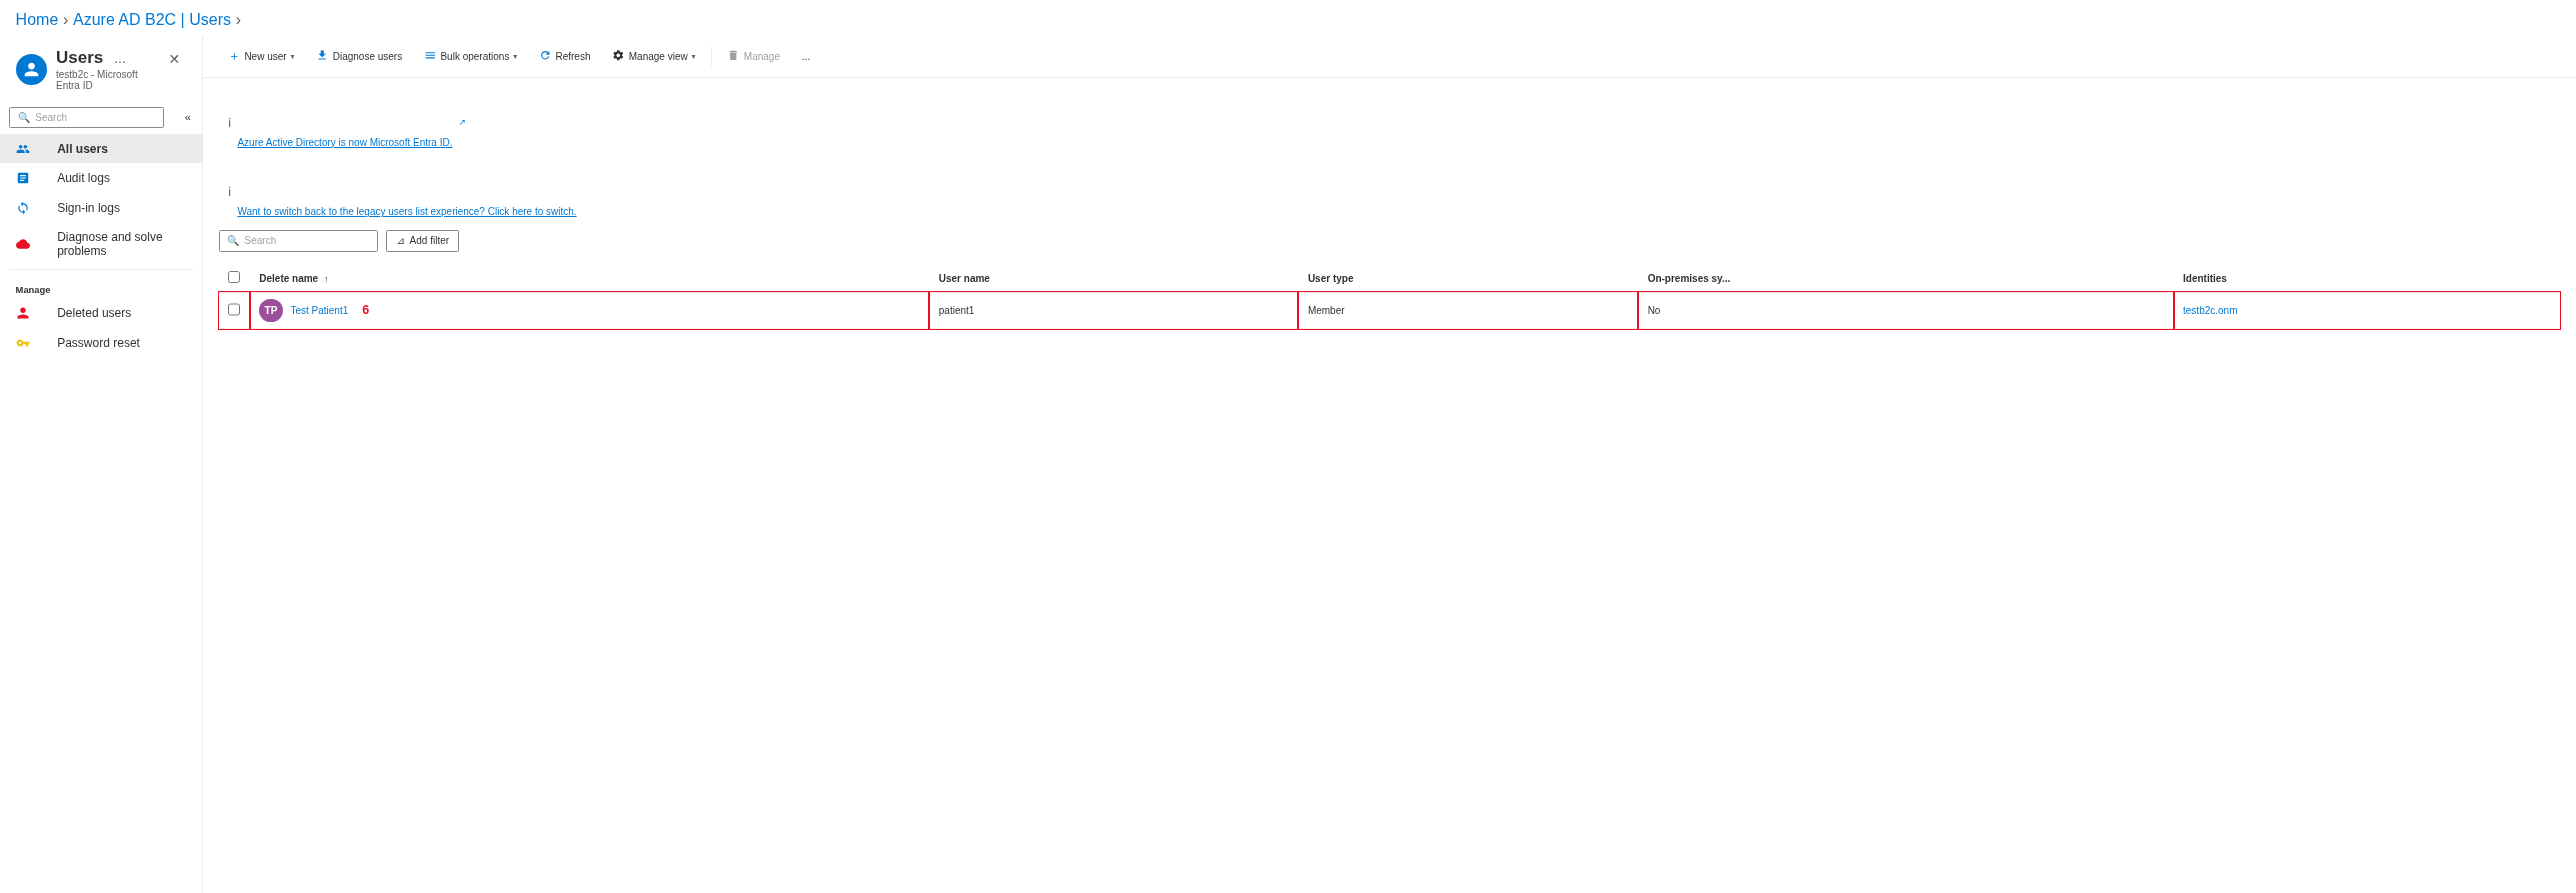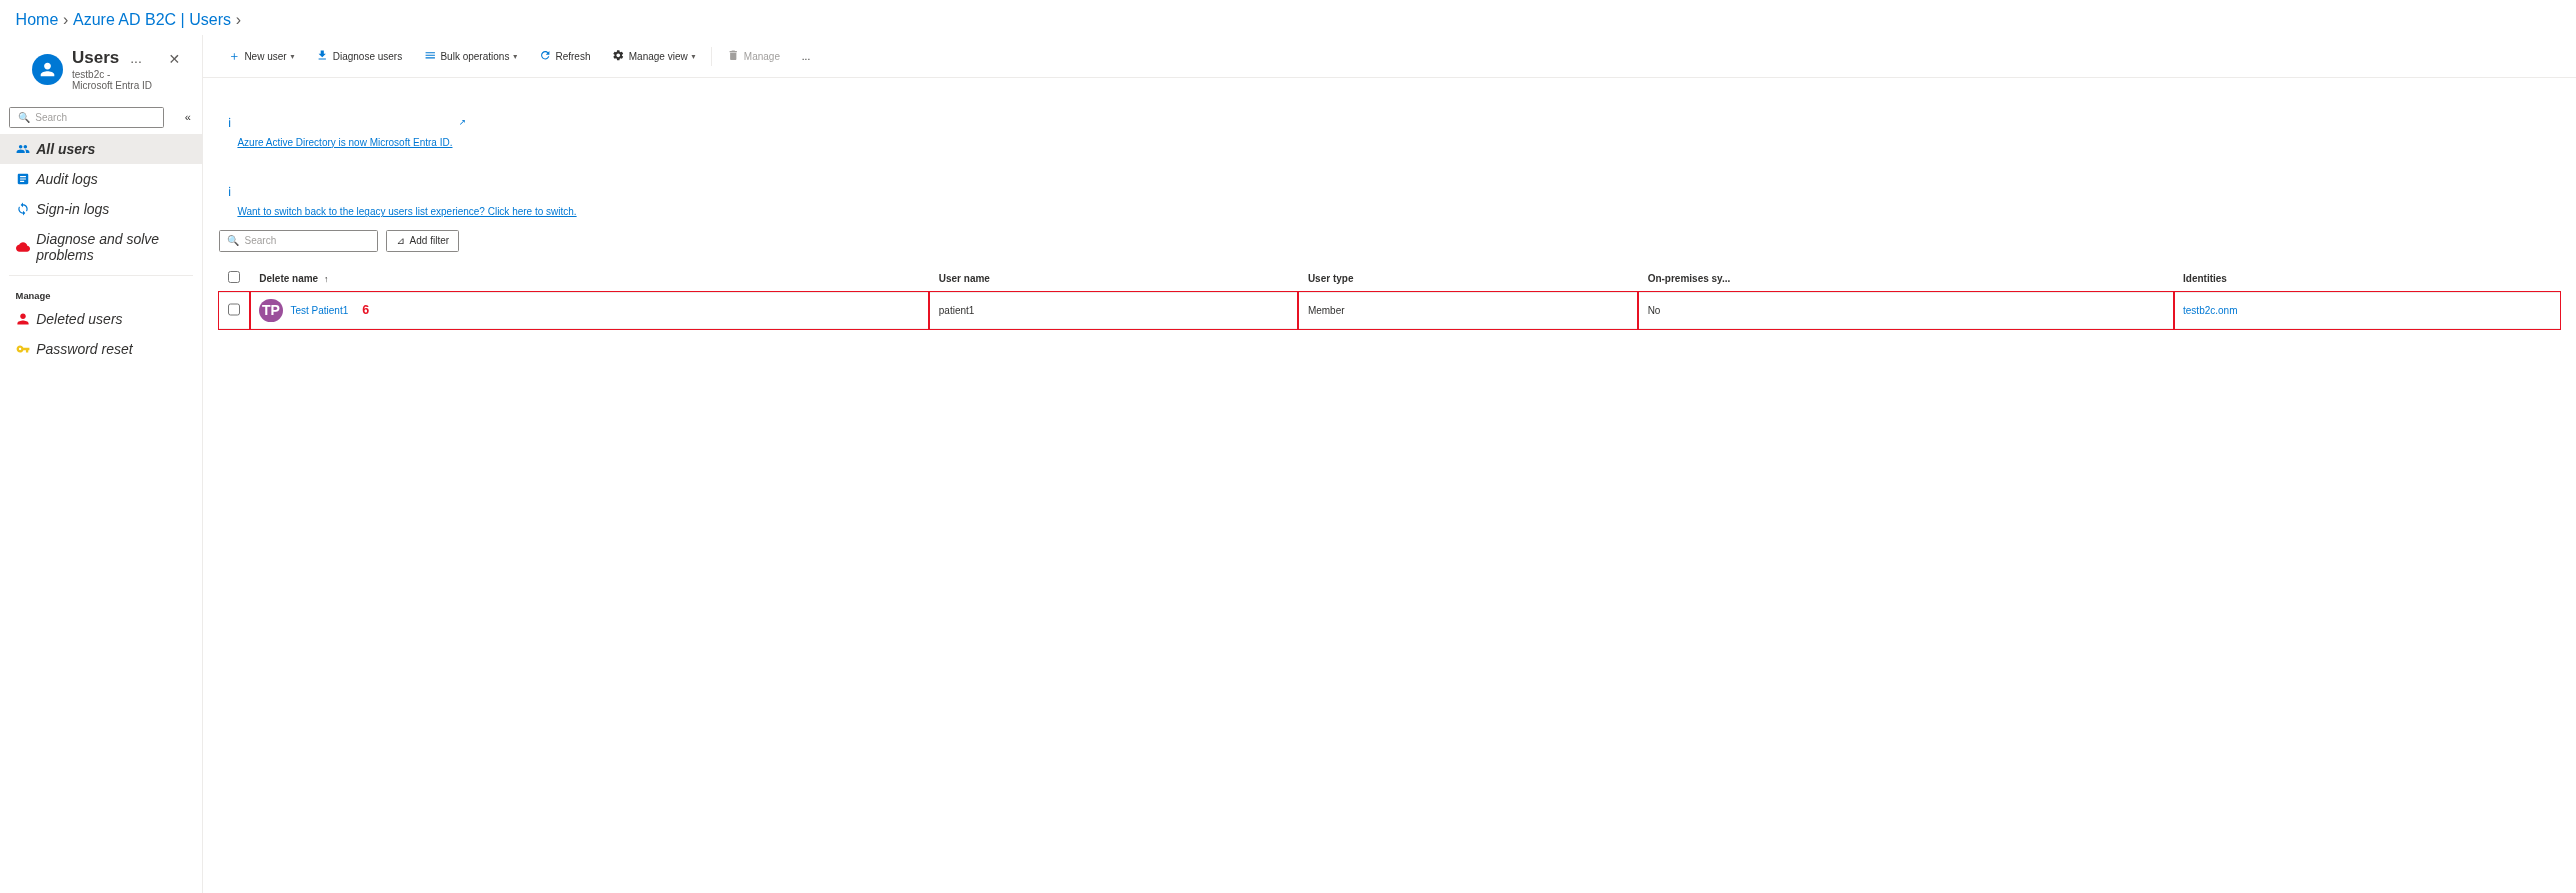--- a/index.html
+++ b/index.html
@@ -9,37 +9,37 @@
     .breadcrumb { display: flex; align-items: center; gap: 4.7px; padding: 11px 15.6px 6.2px 15.6px; font-size: 16px; color: #0078d4; }
     .breadcrumb span { color: #605e5c; }
     .breadcrumb a { color: #0078d4; text-decoration: none; cursor: pointer; }
 
     
     .main-layout { display: flex; flex: 1; overflow: hidden; }
 
     
     .sidebar { width: 203px; border-right: 0.8px solid #edebe9; display: flex; flex-direction: column; overflow-y: auto; background: #fff; flex-shrink: 0; }
 
-    .sidebar-header { display: flex; align-items: center; gap: 9.4px; padding: 12.5px 15.6px 9.4px 15.6px; margin-left: 16px; }
+    .sidebar-header { display: flex; align-items: center; gap: 9.4px; padding: 12.5px 15.6px 9.4px 15.6px; }
     .sidebar-avatar { width: 31px; height: 31px; background: #0078d4; border-radius: 50%; display: flex; align-items: center; justify-content: center; color: #fff; font-size: 14px; flex-shrink: 0; }
     .sidebar-title-area { flex: 1; }
     .sidebar-title { font-size: 17px; font-weight: 600; color: #323130; display: flex; align-items: center; gap: 6.2px; }
     .sidebar-subtitle { font-size: 10px; color: #605e5c; margin-top: 1.6px; }
     .dots-btn { color: #605e5c; cursor: pointer; font-size: 14px; background: none; border: none; padding: 1.6px 4.7px; }
     .close-btn { margin-left: auto; color: #605e5c; cursor: pointer; font-size: 14px; background: none; border: none; padding: 3.1px 6.2px; align-self: flex-start; }
 
     .sidebar-search { padding: 6.2px 9.4px; }
     .sidebar-search-box { display: flex; align-items: center; border: 0.8px solid #8a8886; border-radius: 1.6px; padding: 3.9px 7.8px; gap: 4.7px; background: #fff; cursor: text; }
     .sidebar-search-box input { border: none; outline: none; font-size: 10px; width: 100%; color: #323130; }
     .sidebar-search-box input::placeholder { color: #a19f9d; }
 
     .collapse-btn { width: 22px; height: 22px; display: flex; align-items: center; justify-content: center; cursor: pointer; color: #323130; margin: 0 3.1px; flex-shrink: 0; }
 
     .sidebar-nav { flex: 1; }
-    .nav-item { display: flex; align-items: center; gap: 5px; padding: 7px 15.6px; cursor: pointer; font-size: 14px; color: #323130; text-decoration: none; font-style: italic; }
+    .nav-item { display: flex; align-items: center; gap: 26px; padding: 7px 15.6px; cursor: pointer; font-size: 12px; color: #323130; text-decoration: none; }
     .nav-item.active { background: #edebe9; font-weight: 600; }
     .nav-item .nav-icon { width: 15.6px; height: 15.6px; display: flex; align-items: center; justify-content: center; flex-shrink: 0; }
 
     .nav-section-label { font-size: 9.4px; font-weight: 600; color: #323130; padding: 9.4px 15.6px 3.1px 15.6px; }
     .nav-divider { border: none; border-top: 0.8px solid #edebe9; margin: 4.7px 9.4px; }
 
     
     .content { flex: 1; display: flex; flex-direction: column; overflow: hidden; background: #fff; }
 
     
@@ -70,21 +70,21 @@
     .users-table { width: 100%; border-collapse: collapse; font-size: 10px; }
     .users-table th { text-align: left; padding: 6.2px 9.4px; font-weight: 600; color: #323130; border-bottom: 0.8px solid #edebe9; white-space: nowrap; }
     .users-table td { padding: 6.2px 9.4px; border-bottom: 0.8px solid #f3f2f1; vertical-align: middle; }
 
     .sort-icon { margin-left: 3.1px; font-size: 8.6px; }
 
     .checkbox-col { width: 28px; }
     .user-checkbox { width: 12.5px; height: 12.5px; cursor: pointer; }
 
     .user-cell { display: flex; align-items: center; gap: 7.8px; }
-    .user-avatar { width: 23.4px; height: 23.4px; border-radius: 50%; background: #9b4f9b; display: flex; align-items: center; justify-content: center; color: #fff; font-size: 14px; font-weight: 600; flex-shrink: 0; }
+    .user-avatar { width: 23.4px; height: 23.4px; border-radius: 50%; background: #9b4f9b; display: flex; align-items: center; justify-content: center; color: #fff; font-size: 10px; font-weight: 600; flex-shrink: 0; }
 
     .user-name-link { color: #0078d4; text-decoration: none; cursor: pointer; }
 
     .identity-link { color: #0078d4; text-decoration: none; cursor: pointer; }
 
     
     .row-highlighted td { outline: 1.6px solid #e81123; outline-offset: -0.8px; }
     .row-number { color: #e81123; font-size: 12.5px; font-weight: 600; margin-left: 6.2px; }
 
     .search-row { display: flex; align-items: center; }

